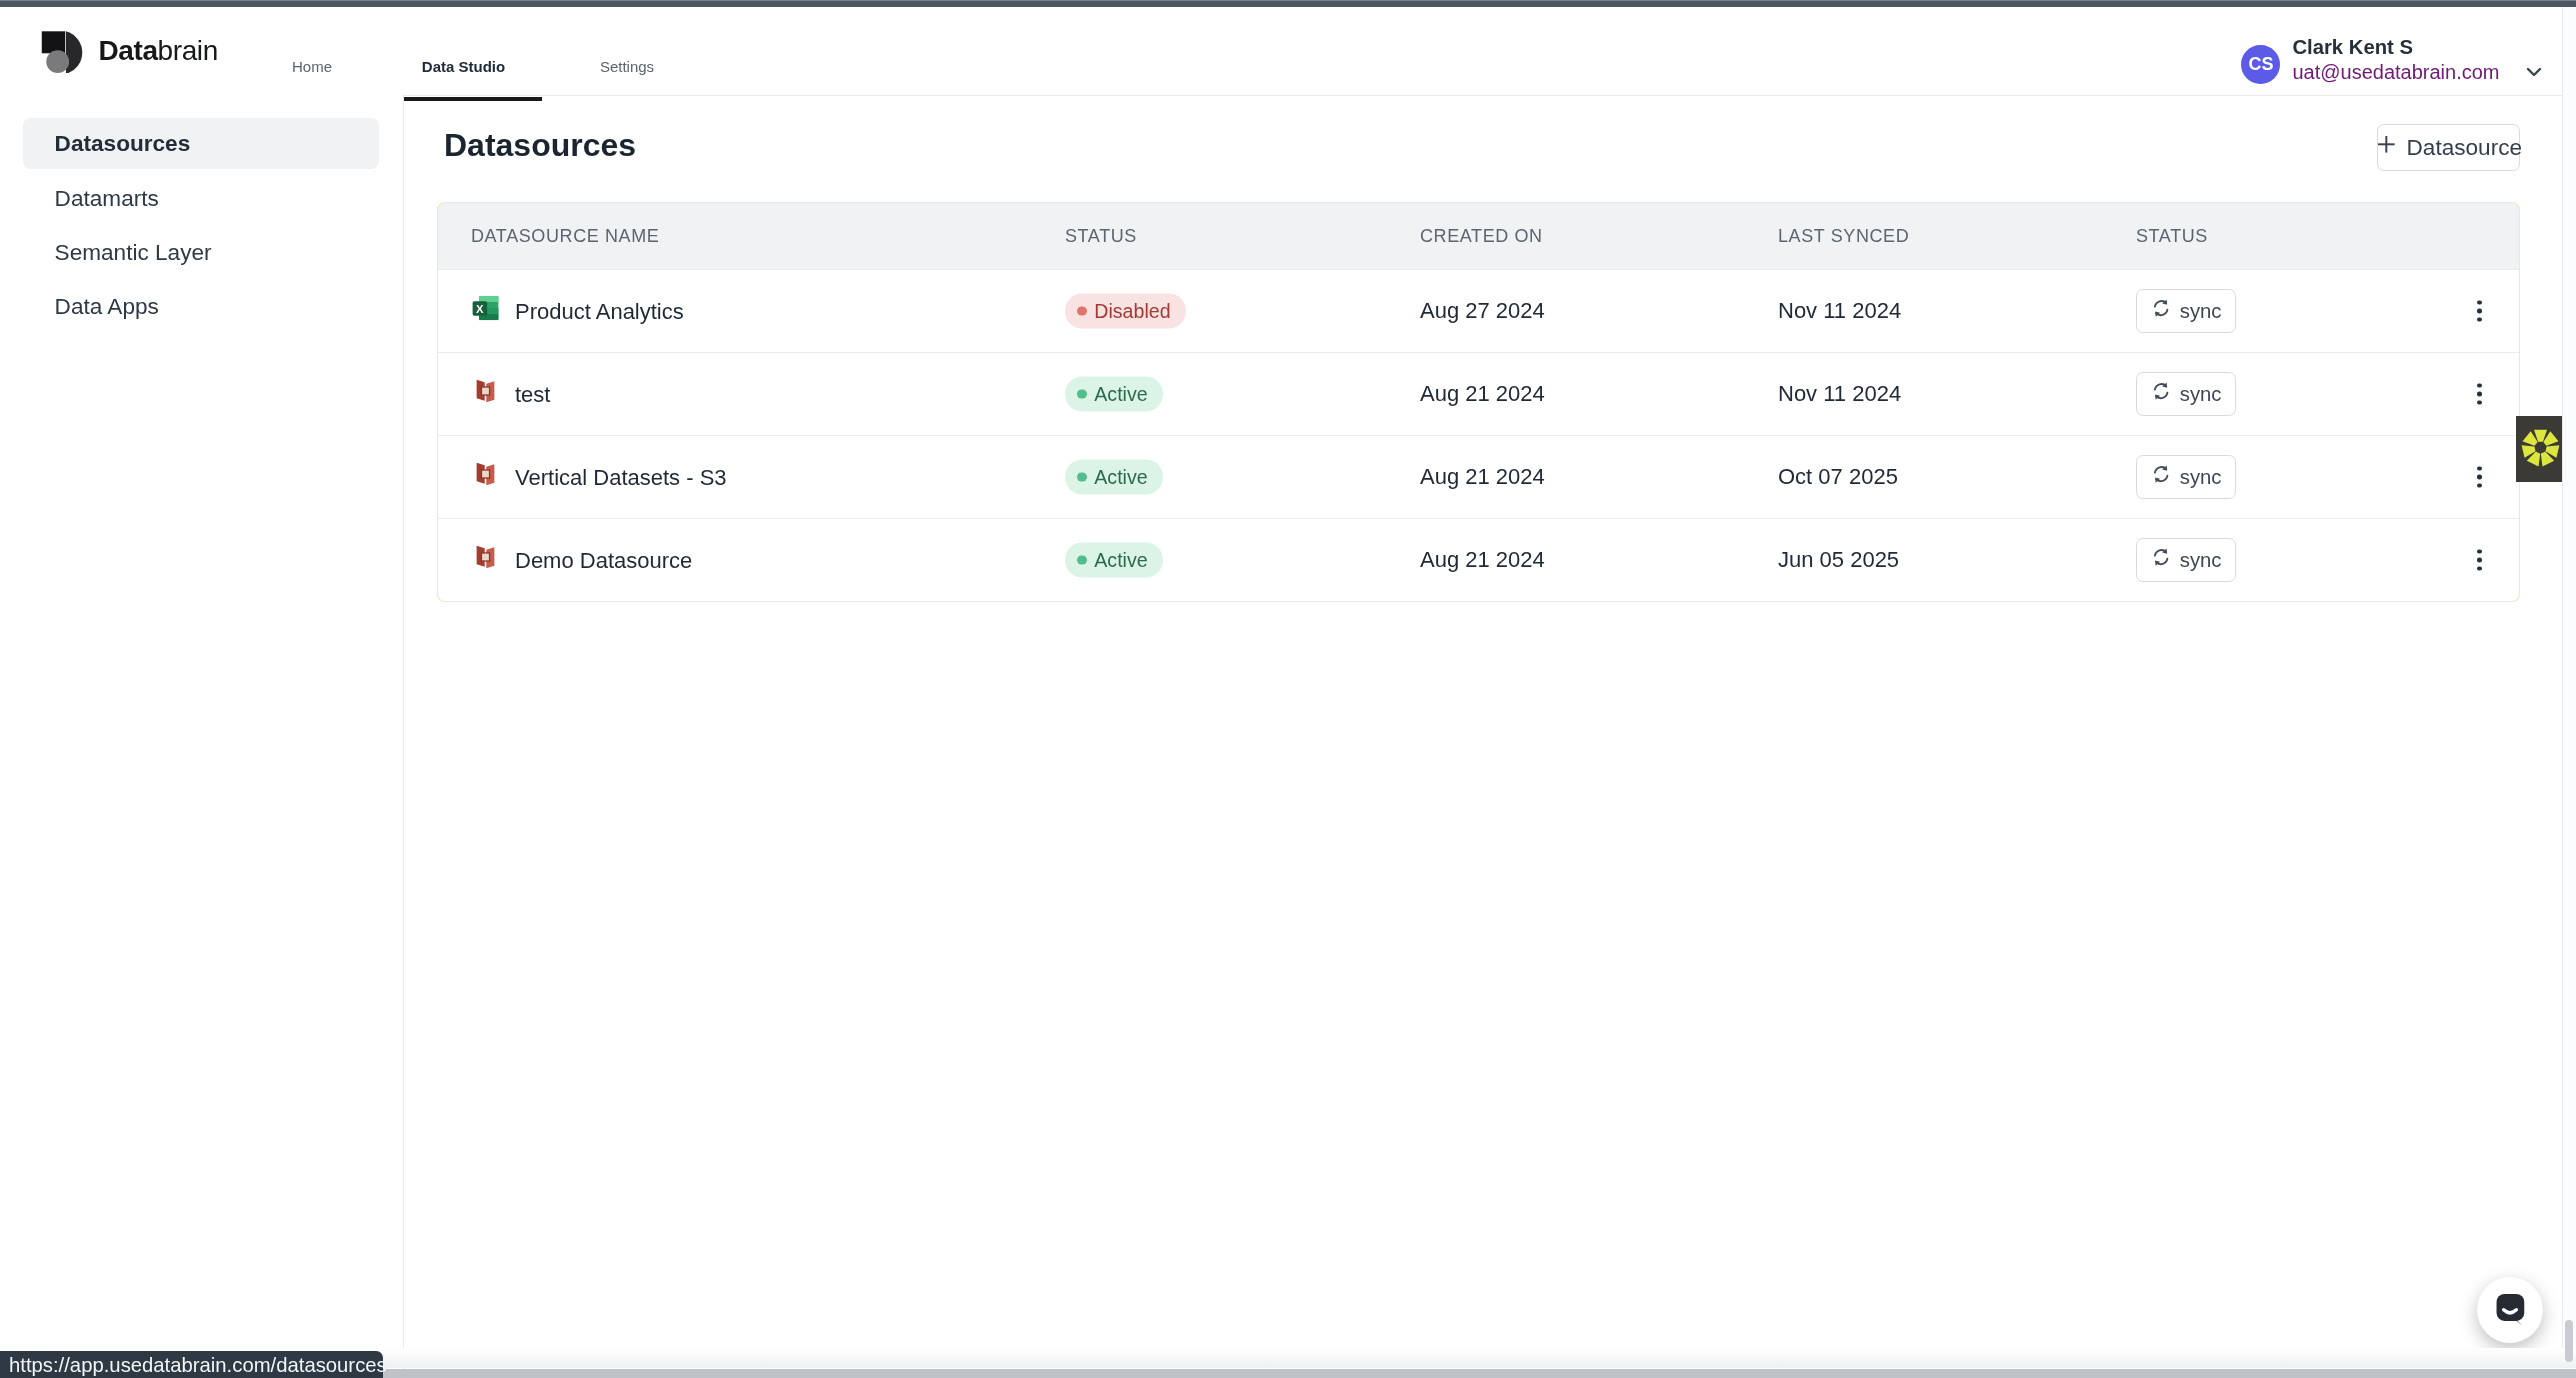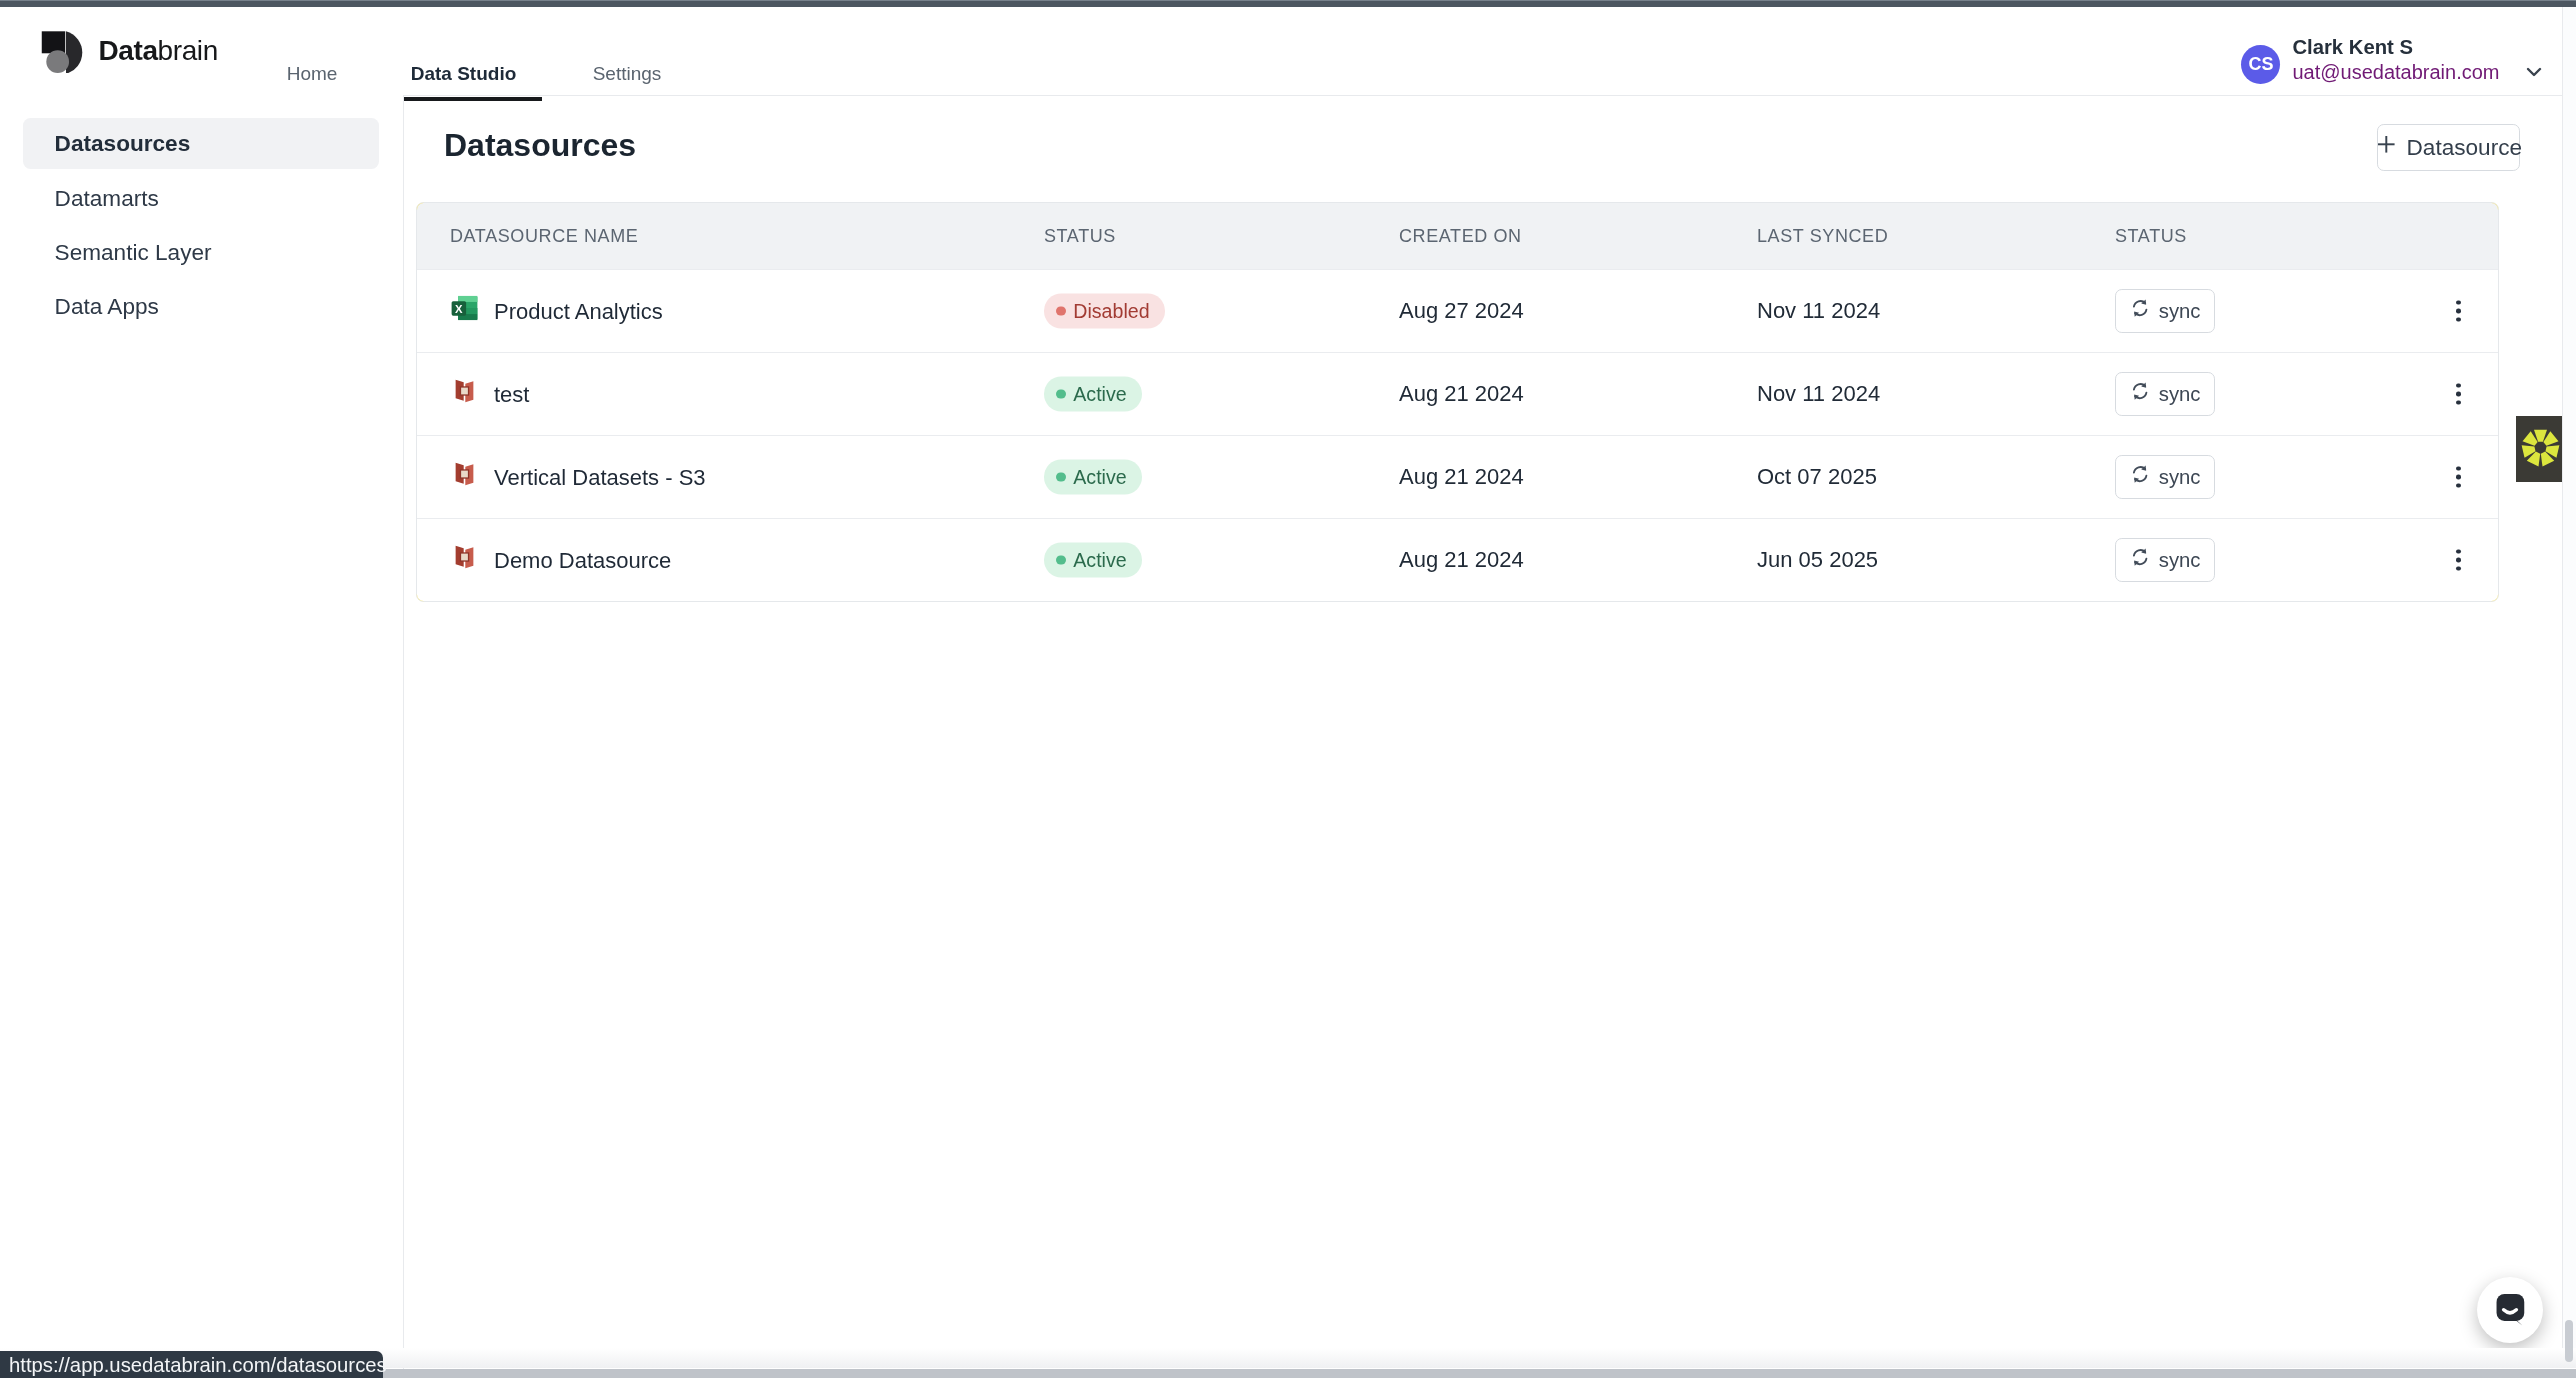--- a/index.html
+++ b/index.html
@@ -11,22 +11,22 @@
   .topstrip{left:0;top:0;width:2576px;height:6.8px;
     background:linear-gradient(#78828C 0 1.5px,#4D5761 1.5px 100%);}
 
   
   .appheader{left:0;top:6.8px;width:2576px;height:88px;background:#fff;
     border-bottom:1.5px solid #E8EAED;}
   .logo{left:41px;top:21px;width:181px;height:47px;display:flex;align-items:center;cursor:pointer;}
   .brand{margin-left:10.5px;font-size:28px;letter-spacing:-0.4px;color:#17181A;}
   .brand b{font-weight:800;}
   .brand span{font-weight:400;}
-  .nav-item{top:24px;height:87px;display:flex;align-items:center;justify-content:center;
-    font-size:19px;color:#5A646F;cursor:pointer;}
+  .nav-item{top:16px;height:87px;display:flex;align-items:center;justify-content:center;
+    font-size:15px;color:#5A646F;cursor:pointer;}
   .nav-item.active{color:#1E2A38;font-weight:700;}
   .nav-underline{left:384px;top:90px;width:158px;height:4.5px;background:#17191C;}
   .userchip{right:30px;top:24px;height:53px;display:flex;align-items:flex-end;gap:12px;cursor:pointer;}
   .avatar{width:39px;height:39px;border-radius:50%;display:flex;align-items:center;justify-content:center;
     color:#fff;font-size:18px;font-weight:700;}
   .uname{font-size:20.3px;font-weight:600;color:#26303C;line-height:1.2;}
   .uemail{font-size:20px;color:#701a75;line-height:1.2;}
   .chev{margin-left:10.5px;display:flex;align-items:center;}
 
   
@@ -35,21 +35,21 @@
     padding-left:32px;box-sizing:border-box;font-size:22.6px;color:#2E3947;cursor:pointer;}
   .side-item.active{background:#F1F2F4;font-weight:700;color:#222D3A;}
 
   
   .page-title{left:444px;top:127px;font-size:32px;font-weight:700;color:#1B2530;}
   .add-btn{left:2377px;top:124px;width:143px;height:47px;border:1.5px solid #D7DBE0;border-radius:6.8px;
     background:#fff;display:flex;align-items:center;justify-content:center;gap:9px;
     font-size:22.6px;color:#333E4B;cursor:pointer;box-sizing:border-box;}
 
   
-  .table{left:416px;top:202px;width:2083px;background:#fde047;border:1.5px solid #E5E8EB;border-radius:7.5px;
+  .table{left:437px;top:202px;width:2083px;background:#fde047;border:1.5px solid #E5E8EB;border-radius:7.5px;
     box-sizing:border-box;overflow:hidden;}
   .thead{position:relative;height:66px;background:#F0F2F4;}
   .th{position:absolute;top:50%;transform:translateY(-50%);font-size:18px;color:#5B6571;
     letter-spacing:0.6px;font-weight:400;}
   .trow{position:relative;height:82px;border-top:1.5px solid #EAECEF;background:#fff;cursor:pointer;}
   .cell{position:absolute;top:50%;transform:translateY(-50%);}
   .c-name{left:33px;display:flex;align-items:center;gap:15px;font-size:22px;color:#1F2936;}
   .c-status{left:627px;}
   .c-created{left:982px;font-size:22px;color:#212B37;}
   .c-synced{left:1340px;font-size:22px;color:#212B37;}

